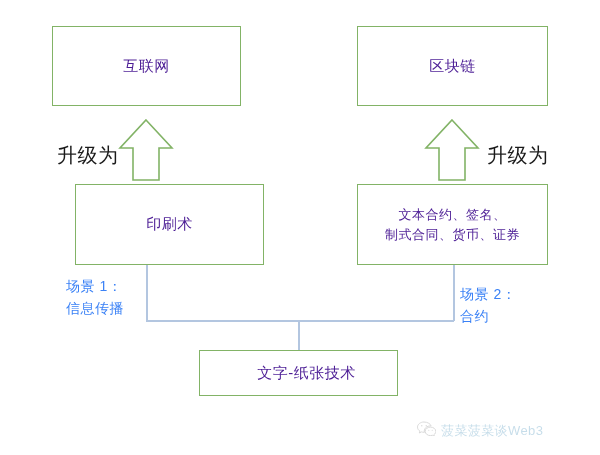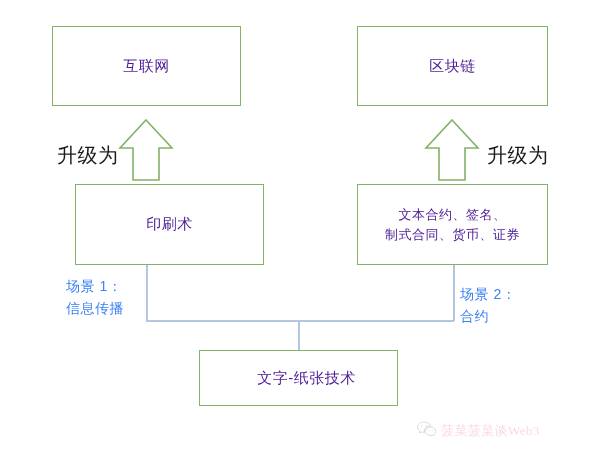--- a/index.html
+++ b/index.html
@@ -34,21 +34,21 @@
   .node .node-label {
     display: block;
     white-space: pre-line;
   }
 
   
   #node-internet     { left: 52px;  top: 26px;  width: 189px; height: 80px; }
   #node-blockchain   { left: 357px; top: 26px;  width: 191px; height: 80px; text-align: center; }
   #node-printing     { left: 52px;  top: 184px; width: 189px; height: 81px; margin-left: 23px; }
   #node-contracts    { left: 357px; top: 184px; width: 191px; height: 81px; font-size: 13px; }
-  #node-paper        { left: 199px; top: 350px; width: 199px; height: 56px; padding-left: 16px; }
+  #node-paper        { left: 199px; top: 350px; width: 199px; height: 46px; padding-left: 16px; }
 
   
   .block-arrow {
     position: absolute;
     width: 56px;
     height: 64px;
   }
   #arrow-left  { left: 118px; top: 118px; }
   #arrow-right { left: 424px; top: 118px; }
 
@@ -93,24 +93,23 @@
     left: 417px;
     top: 421px;
     display: flex;
     align-items: center;
     gap: 5px;
     opacity: 0.22;
     filter: blur(0.25px);
   }
   #watermark .wm-text {
     font-size: 13px;
-    color: #ec4899;
+    color: #0369a1;
     white-space: nowrap;
     letter-spacing: 0.4px;
-    font-family: Liberation Serif, serif;
   }
   #watermark .wm-icon { display: block; }
 </style>
 </head>
 <body>
 
 <div id="canvas">
 
   <div class="node" id="node-internet">
     <span class="node-label">互联网</span>

